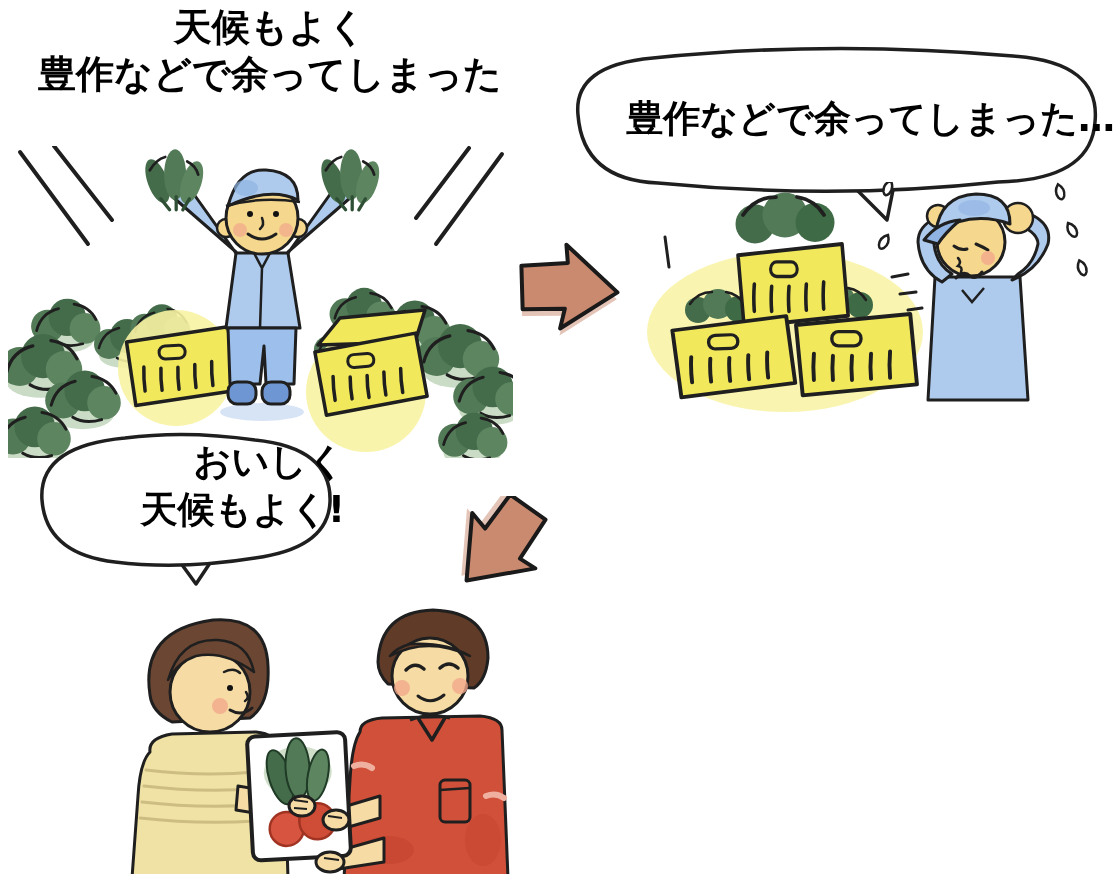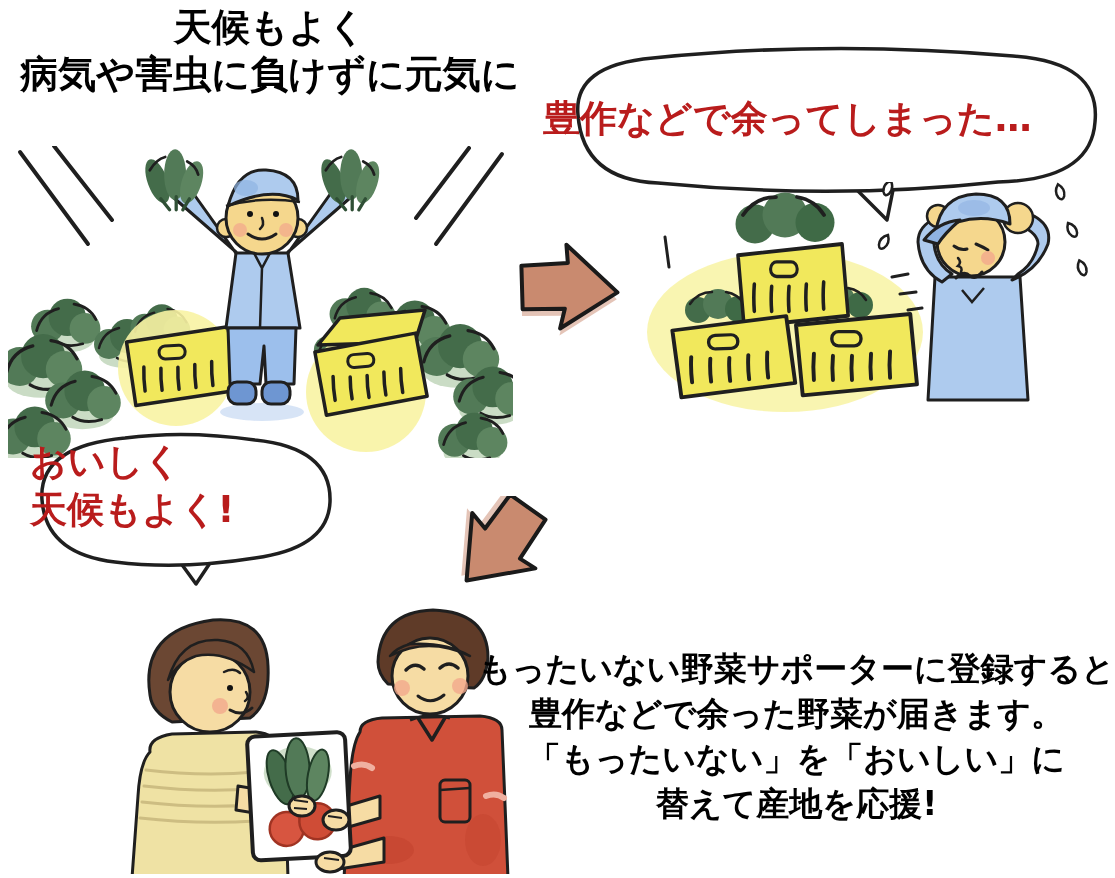--- a/index.html
+++ b/index.html
@@ -3,21 +3,21 @@
 <meta charset="utf-8">
 <style>
   html,body{margin:0;padding:0;background:#fff;}
   #canvas{position:relative;width:1115px;height:874px;background:#ffffff;overflow:hidden;
           font-family:"DejaVu Sans","Liberation Sans",sans-serif;}
   .abs{position:absolute;}
   .t{position:absolute;font-weight:700;color:#000;text-align:center;white-space:nowrap;}
   #narration-top{left:0;top:4px;width:540px;font-size:38px;line-height:47px;}
   #caption-surplus{left:558px;top:424px;width:557px;font-size:37px;line-height:48px;}
   #caption-supporter{left:478px;top:646px;width:637px;font-size:33px;line-height:45px;}
-  .bubble-text{position:absolute;width:100%;text-align:left;font-weight:700;color:#b91c1c;}
+  .bubble-text{position:absolute;width:100%;text-align:right;font-weight:700;color:#000000;}
   #bubble-surplus-text{top:64px;left:0;font-size:37px;}
   #bubble-thanks-text{top:22px;left:0;font-size:37px;line-height:48px;}
 </style>
 </head>
 <body>
 
 <div id="canvas">
 
   <svg width="0" height="0" style="position:absolute" aria-hidden="true">
     <defs>
@@ -45,21 +45,21 @@
         <polygon points="0,10 102,0 108,64 6,74" fill="#f1e85c" stroke="#1f1f1f" stroke-width="3.5" stroke-linejoin="round"></polygon>
         <rect x="32" y="16" width="26" height="13" rx="6" fill="none" stroke="#1f1f1f" stroke-width="3"></rect>
         <path d="M16,36 q-1,12 0,24 M33,38 q-1,11 0,22 M50,38 q-1,11 0,22 M67,36 q-1,12 0,23 M84,34 q-1,12 0,24" fill="none" stroke="#1f1f1f" stroke-width="3.5" stroke-linecap="round"></path>
       </g>
       <path id="drop" d="M0,-8 Q6,-2 3,5 Q0,10 -3,5 Q-6,-2 0,-8 Z" fill="#ffffff" stroke="#1f1f1f" stroke-width="2.5"></path>
     </defs>
   </svg>
 
   <div class="t" id="narration-top">
     <div>天候もよく</div>
-    <div>病気や害虫に負けずに元気に</div>
+    <div>豊作などで余ってしまった</div>
   </div>
 
   <svg class="abs" style="left:8px;top:146px" width="505" height="312" viewBox="0 0 505 312">
     <g stroke="#1f1f1f" stroke-width="4" stroke-linecap="round">
       <line x1="12" y1="6" x2="80" y2="98"></line>
         <line x1="46" y1="0" x2="104" y2="74"></line>
       <line x1="494" y1="8" x2="428" y2="98"></line>
         <line x1="461" y1="2" x2="408" y2="72"></line>
     </g>
     <g>
@@ -225,20 +225,14 @@
     </g>
     <g>
       <ellipse cx="214" cy="206" rx="13" ry="10" fill="#f6dca4" stroke="#1f1f1f" stroke-width="3"></ellipse>
       <path d="M206,200 l14,2 M206,208 l13,1" stroke="#1f1f1f" stroke-width="2"></path>
       <ellipse cx="248" cy="220" rx="13" ry="10" fill="#f6dca4" stroke="#1f1f1f" stroke-width="3"></ellipse>
       <ellipse cx="242" cy="262" rx="14" ry="10" fill="#f6dca4" stroke="#1f1f1f" stroke-width="3"></ellipse>
       <path d="M240,216 l14,2 M236,258 l15,2" stroke="#1f1f1f" stroke-width="2"></path>
     </g>
   </svg>
 
-  <div class="t" id="caption-supporter">
-    <div>もったいない野菜サポーターに登録すると</div>
-    <div>豊作などで余った野菜が届きます。</div>
-    <div>「もったいない」を「おいしい」に</div>
-    <div>替えて産地を応援!</div>
-  </div>
 
 </div>
 
 </body></html>

